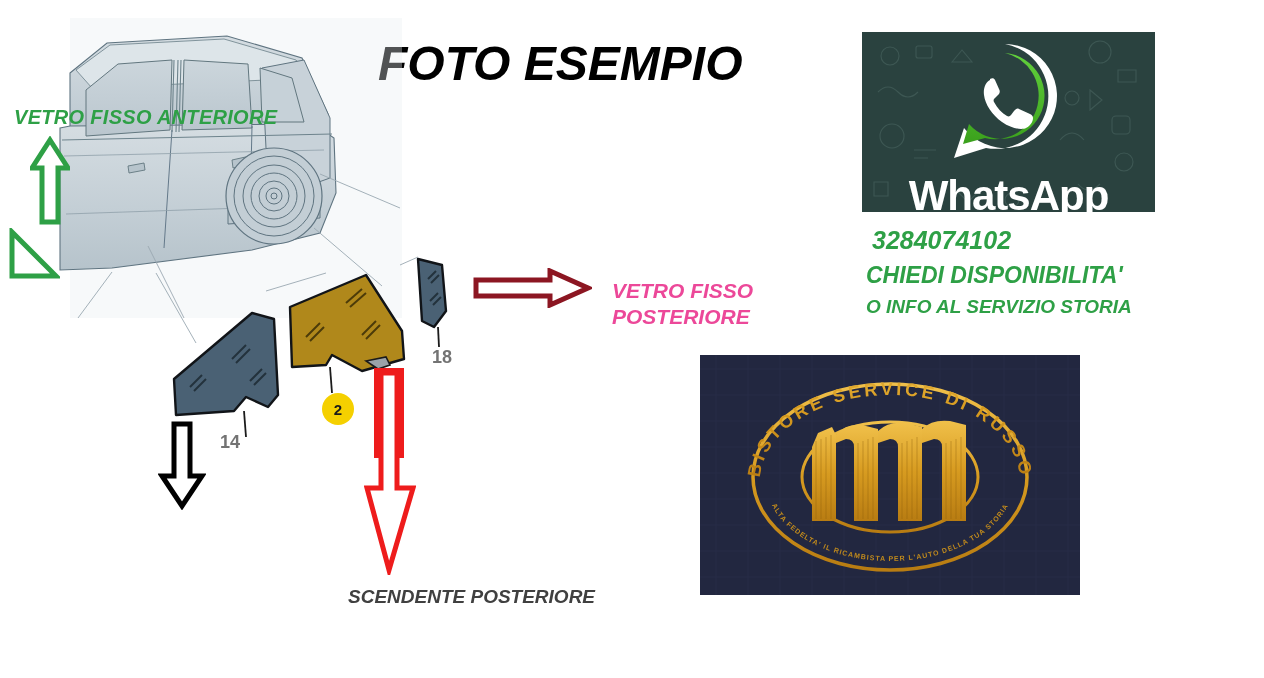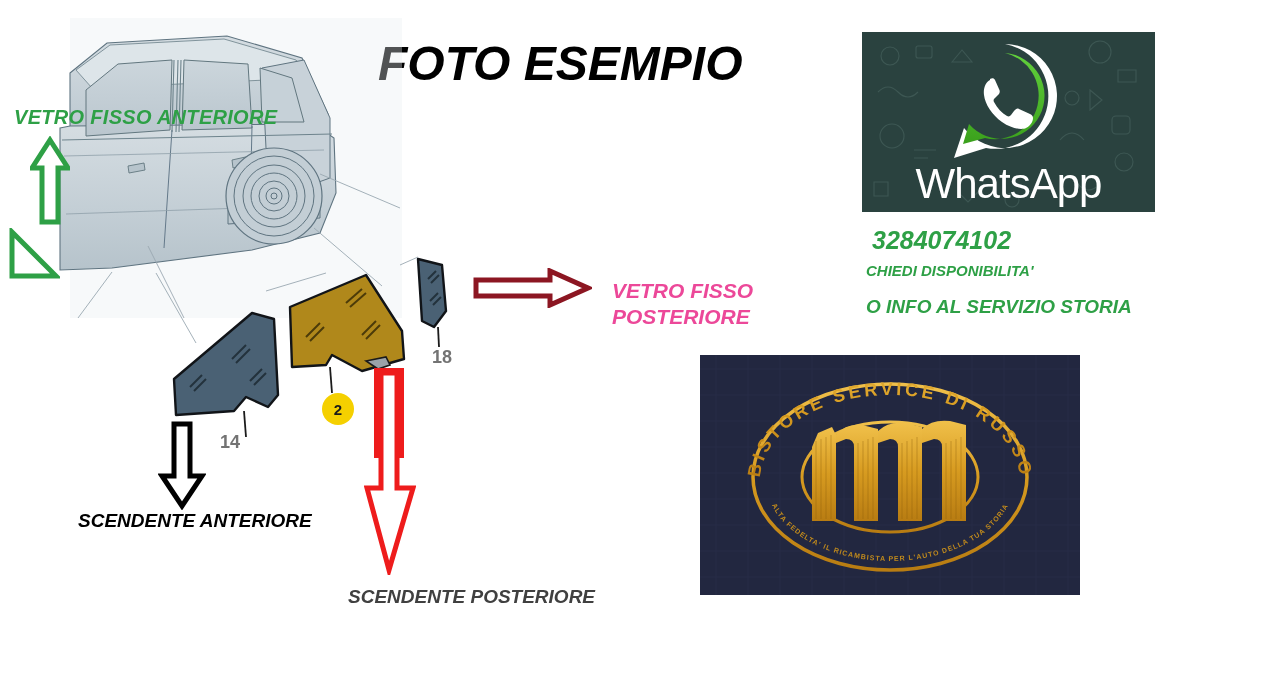--- a/index.html
+++ b/index.html
@@ -75,32 +75,32 @@
     left:862px;top:32px;width:293px;height:180px;
     background:#2a423f;overflow:hidden;
   }
   #whatsapp-banner .doodles{
     position:absolute;inset:0;opacity:.16;
   }
   #whatsapp-logo-mark{
     position:absolute;left:78px;top:6px;width:130px;height:128px;
   }
   #whatsapp-wordmark{
-    position:absolute;left:0;top:128px;width:293px;text-align:center;
-    color:#ffffff;font-size:42px;font-weight:normal;letter-spacing:-1px;
+    position:absolute;left:0;top:140px;width:293px;text-align:center;
+    color:#ffffff;font-size:42px;font-weight:bold;letter-spacing:-1px;
     font-family:"Liberation Sans", sans-serif;
   }
 
   
   #contact-phone{
     left:872px;top:226px;font-size:25px;font-weight:bold;font-style:italic;
     color:#2ea046;white-space:nowrap;text-align:right;
   }
   #contact-line1{
-    left:866px;top:262px;font-size:15px;font-weight:bold;font-style:italic;
+    left:866px;top:262px;font-size:23px;font-weight:bold;font-style:italic;
     color:#2ea046;white-space:nowrap;
   }
   #contact-line2{
     left:866px;top:296px;font-size:19px;font-weight:bold;font-style:italic;
     color:#2ea046;white-space:nowrap;
   }
 
   
   #shop-logo{
     left:700px;top:355px;width:380px;height:240px;
@@ -233,21 +233,20 @@
     <polygon points="4,12 78,12 78,3 116,20 78,37 78,28 4,28" fill="#ffffff" stroke="#8c1622" stroke-width="5" stroke-linejoin="miter"></polygon>
   </svg>
   <div class="abs" id="label-vetro-fisso-posteriore">
     <div>VETRO FISSO</div>
     <div>POSTERIORE</div>
   </div>
 
   <svg class="abs" id="arrow-down-black" viewBox="0 0 48 90">
     <polygon points="16,4 32,4 32,56 44,56 24,86 4,56 16,56" fill="#ffffff" stroke="#000000" stroke-width="5" stroke-linejoin="miter"></polygon>
   </svg>
-  <div class="abs" id="label-scendente-anteriore">SCENDENTE ANTERIORE</div>
 
   <svg class="abs" id="arrow-down-red" viewBox="0 0 52 205">
     <polygon points="17,3 33,3 33,118 49,118 25,200 3,118 17,118" fill="#ffffff" stroke="#ee1c1c" stroke-width="5" stroke-linejoin="miter"></polygon>
   </svg>
   <div class="abs" id="label-scendente-posteriore">SCENDENTE POSTERIORE</div>
 
   <div class="abs" id="whatsapp-banner">
     <svg class="doodles" viewBox="0 0 293 180" preserveAspectRatio="none">
       <g stroke="#9fc4bb" fill="none" stroke-width="1.1">
         <circle cx="28" cy="24" r="9"></circle>

